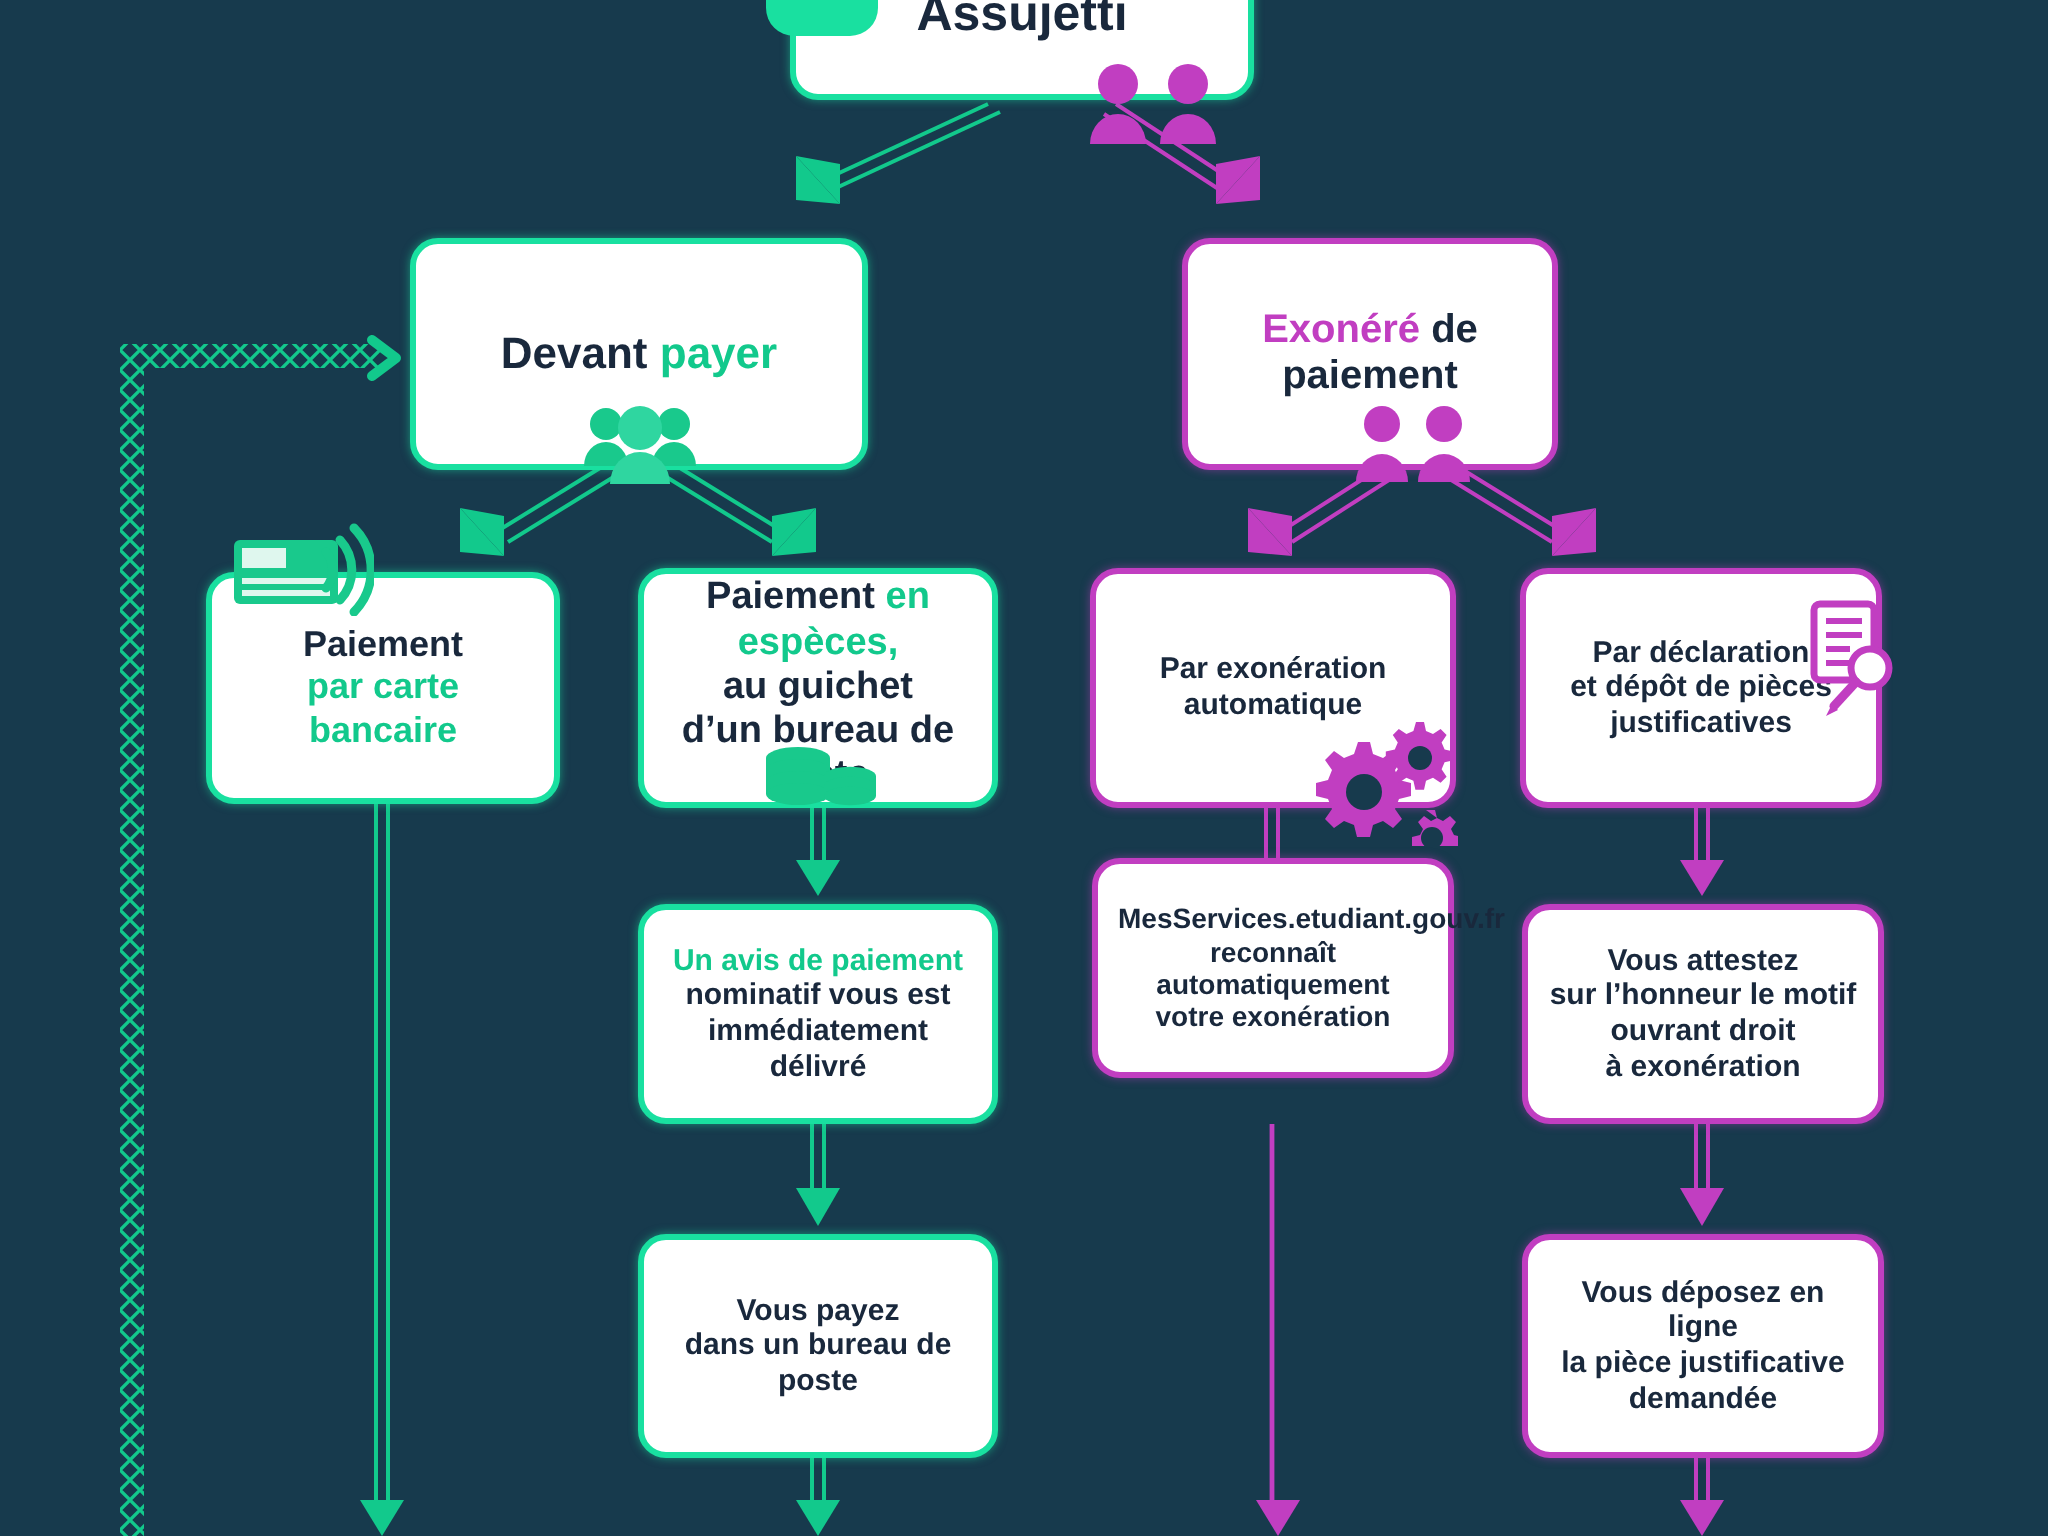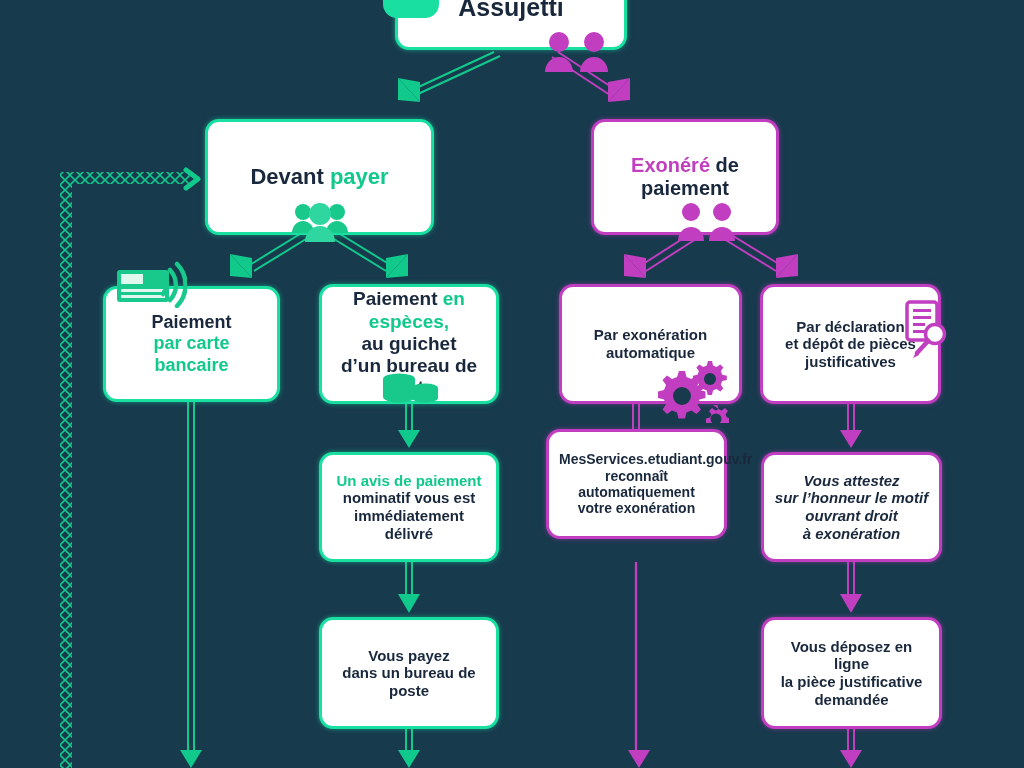--- a/index.html
+++ b/index.html
@@ -38,26 +38,26 @@
   .g { color: #12c98c; }
   .m { color: #c13ec1; }
   .d { color: #19283c; }
 
   #n-root { left: 395px; top: -34px; width: 232px; height: 84px; font-size: 25px; }
   #n-pay  { left: 205px; top: 119px; width: 229px; height: 116px; font-size: 22px; }
   #n-exo  { left: 591px; top: 119px; width: 188px; height: 116px; font-size: 20px; }
 
   #n-cb   { left: 103px; top: 286px; width: 177px; height: 116px; font-size: 18px; }
   #n-esp  { left: 319px; top: 284px; width: 180px; height: 120px; font-size: 19px; }
-  #n-auto { left: 545px; top: 284px; width: 183px; height: 120px; font-size: 15px; margin-left: 14px; }
+  #n-auto { left: 545px; top: 284px; width: 183px; height: 120px; font-size: 15px; }
   #n-decl { left: 760px; top: 284px; width: 181px; height: 120px; font-size: 15px; }
 
   #n-avis { left: 319px; top: 452px; width: 180px; height: 110px; font-size: 15px; }
   #n-mes  { left: 546px; top: 429px; width: 181px; height: 110px; font-size: 14px; }
-  #n-att  { left: 761px; top: 452px; width: 181px; height: 110px; font-size: 15px; font-style: italic; }
+  #n-att  { left: 761px; top: 452px; width: 181px; height: 110px; font-size: 15px; }
 
   #n-vous { left: 319px; top: 617px; width: 180px; height: 112px; font-size: 15px; }
   #n-dep  { left: 761px; top: 617px; width: 181px; height: 112px; font-size: 15px; text-align: center; }
 
   .icon { position: absolute; z-index: 9; pointer-events: none; }
   #ic-root-left { left: 381px; top: -18px; }
   #ic-root-people { left: 543px; top: 30px; }
   #ic-pay-people { left: 291px; top: 200px; }
   #ic-exo-people { left: 676px; top: 201px; }
   #ic-card { left: 115px; top: 258px; }

